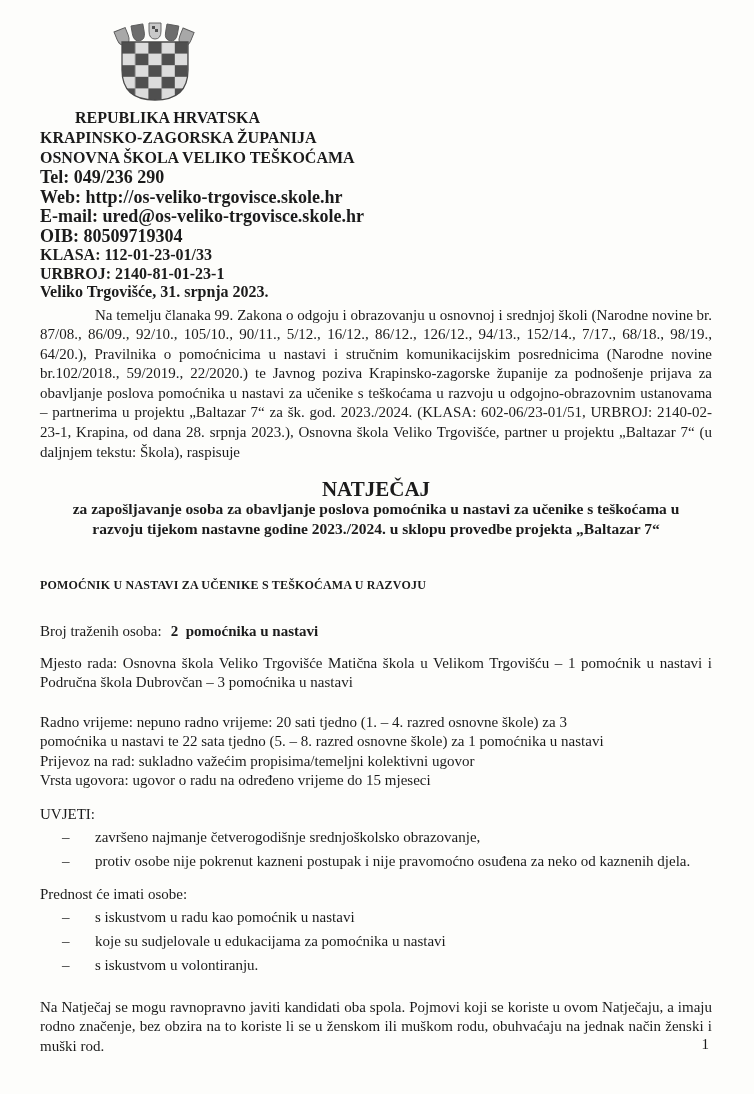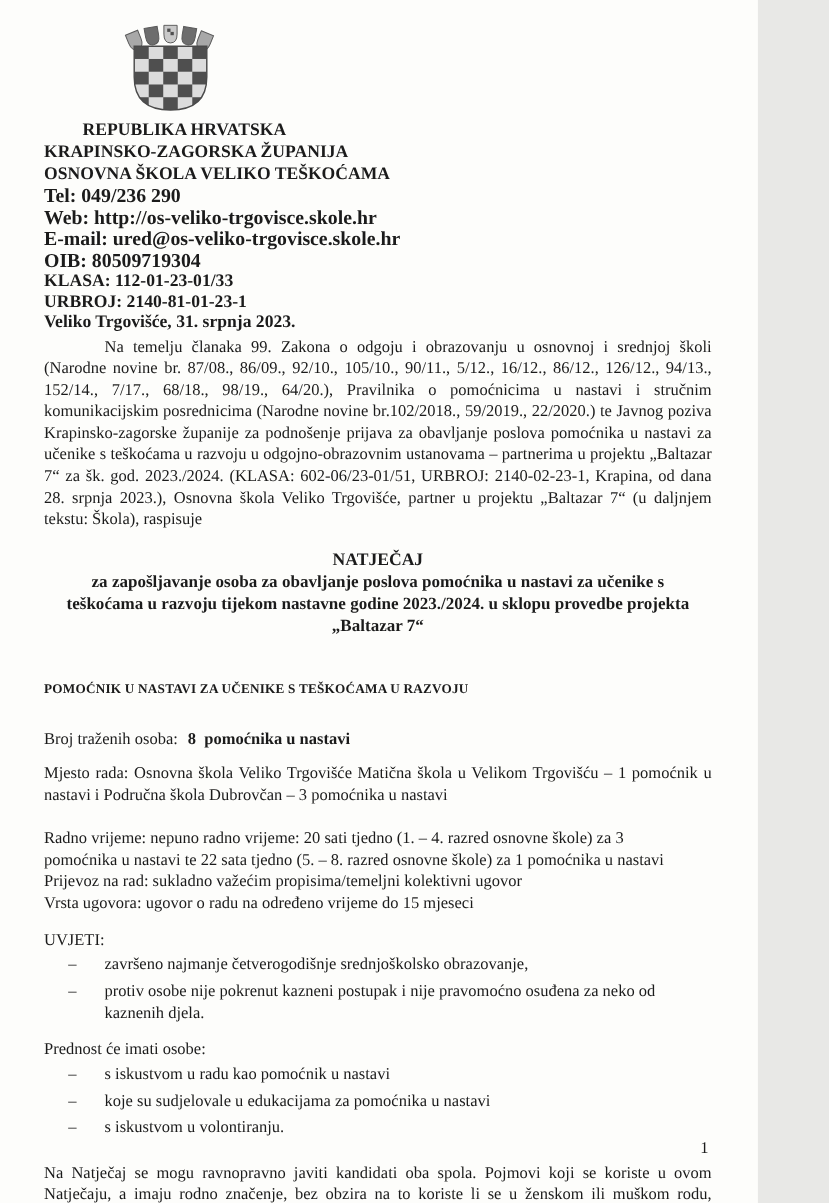--- a/index.html
+++ b/index.html
@@ -4,39 +4,39 @@
 <style>
   html,body{margin:0;padding:0;}
   body{
     width:754px;height:1094px;
     background:#e8e8e6;
     font-family:"Liberation Serif", serif;
     color:#1b1b1b;
   }
   .page{
     position:relative;
-    width:689px;height:1094px;
+    width:754px;height:1094px;
     box-sizing:border-box;
     background:#fdfdfb;
     padding:22px 42px 0 40px;
     overflow:hidden;
   }
   .coat{margin-left:70px;margin-bottom:2px;}
   .hdr-line{font-size:16px;font-weight:bold;line-height:20px;}
   .hdr-line.indent{margin-left:35px;}
   .hdr-contact{font-size:18px;font-weight:bold;line-height:19.5px;}
   .hdr-plain{font-size:16px;font-weight:bold;line-height:18.5px;}
   .body-text{font-size:15px;line-height:19.6px;}
   .intro{
     margin-top:4px;
     text-align:justify;
     text-indent:55px;
   }
   .title-block{margin-top:17px;text-align:center;}
-  .title{font-size:16px;font-weight:bold;line-height:20px;}
+  .title{font-size:21px;font-weight:bold;line-height:20px;}
   .subtitle{
     font-size:15.5px;font-weight:bold;line-height:20px;
     text-align:center;margin:0 8px;
   }
   .position-heading{
     margin-top:39px;
     font-size:12px;font-weight:bold;letter-spacing:0.2px;
   }
   .details{margin-top:29px;}
   .b{font-weight:bold;}
@@ -110,21 +110,21 @@
   <p class="body-text intro">Na temelju članaka 99. Zakona o odgoju i obrazovanju u osnovnoj i srednjoj školi (Narodne novine br. 87/08., 86/09., 92/10., 105/10., 90/11., 5/12., 16/12., 86/12., 126/12., 94/13., 152/14., 7/17., 68/18., 98/19., 64/20.), Pravilnika o pomoćnicima u nastavi i stručnim komunikacijskim posrednicima (Narodne novine br.102/2018., 59/2019., 22/2020.) te Javnog poziva Krapinsko-zagorske županije za podnošenje prijava za obavljanje poslova pomoćnika u nastavi za učenike s teškoćama u razvoju u odgojno-obrazovnim ustanovama – partnerima u projektu „Baltazar 7“ za šk. god. 2023./2024. (KLASA: 602-06/23-01/51, URBROJ: 2140-02-23-1, Krapina, od dana 28. srpnja 2023.), Osnovna škola Veliko Trgovišće, partner u projektu „Baltazar 7“ (u daljnjem tekstu: Škola), raspisuje</p>
 
   <div class="title-block">
     <div class="title">NATJEČAJ</div>
     <div class="subtitle">za zapošljavanje osoba za obavljanje poslova pomoćnika u nastavi za učenike s teškoćama u razvoju tijekom nastavne godine 2023./2024. u sklopu provedbe projekta „Baltazar 7“</div>
   </div>
 
   <div class="position-heading">POMOĆNIK U NASTAVI ZA UČENIKE S TEŠKOĆAMA U RAZVOJU</div>
 
   <div class="body-text details">
-    <div><span>Broj traženih osoba:</span><span class="b broj-value">8  pomoćnika u nastavi</span></div>
+    <div><span>Broj traženih osoba:</span><span class="b broj-value">2  pomoćnika u nastavi</span></div>
     <div class="mjesto">Mjesto rada: Osnovna škola Veliko Trgovišće Matična škola u Velikom Trgovišću – 1 pomoćnik u nastavi i Područna škola Dubrovčan – 3 pomoćnika u nastavi</div>
     <div class="gap-line"></div>
     <div class="pre-lines">Radno vrijeme: nepuno radno vrijeme: 20 sati tjedno (1. – 4. razred osnovne škole) za 3
 pomoćnika u nastavi te 22 sata tjedno (5. – 8. razred osnovne škole) za 1 pomoćnika u nastavi</div>
     <div>Prijevoz na rad: sukladno važećim propisima/temeljni kolektivni ugovor</div>
     <div>Vrsta ugovora: ugovor o radu na određeno vrijeme do 15 mjeseci</div>
   </div>
 
   <div class="body-text">
     <div class="uvjeti-label">UVJETI:</div>

